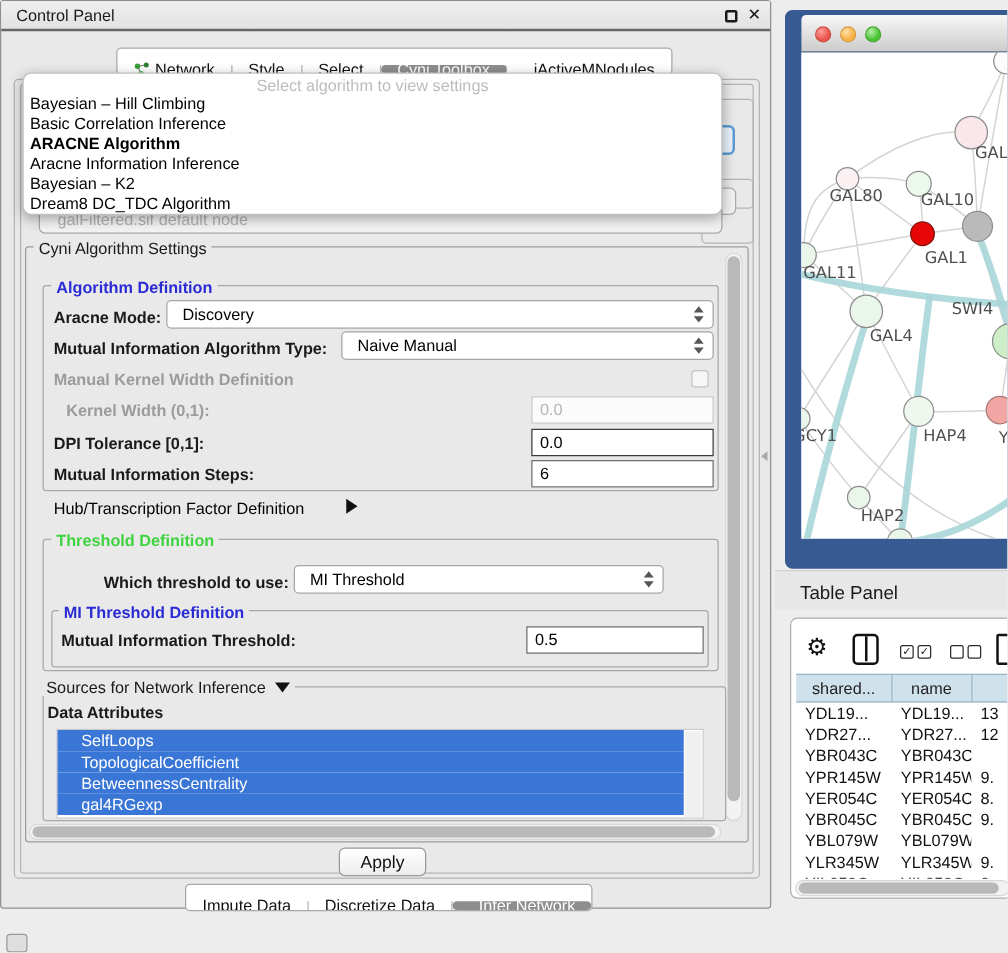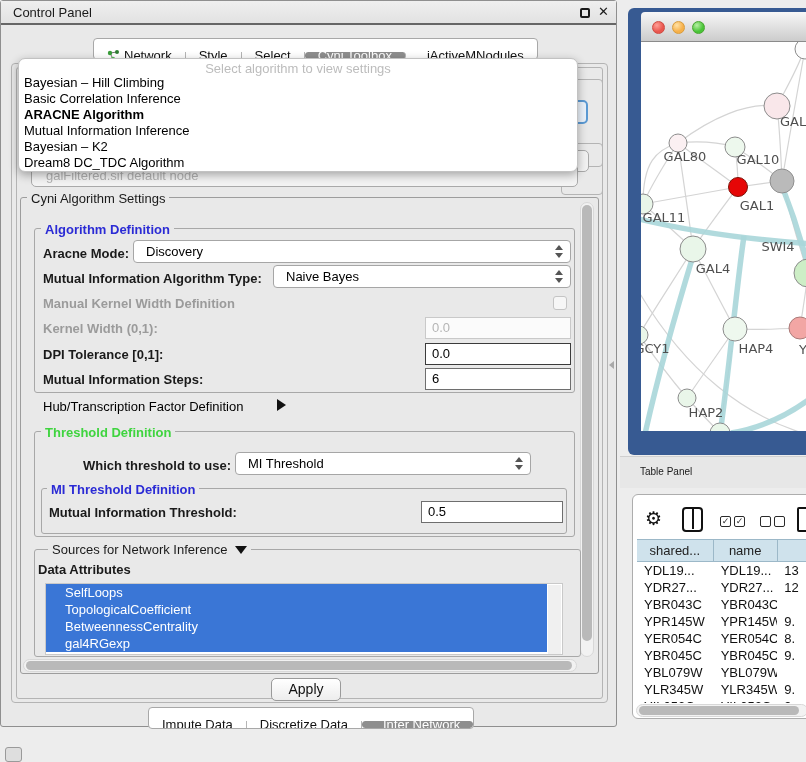--- a/index.html
+++ b/index.html
@@ -100,21 +100,21 @@
   #tl-red    { left:11px; background:radial-gradient(circle at 35% 30%,#ff9f96,#e9564e 60%); border:1px solid #ce4a41; }
   #tl-yellow { left:31px; background:radial-gradient(circle at 35% 30%,#ffe2a6,#f6b049 60%); border:1px solid #d89c3c; }
   #tl-green  { left:51px; background:radial-gradient(circle at 35% 30%,#b7efa5,#49c437 60%); border:1px solid #47a52f; }
   #net-canvas { left:13px; top:34px; width:177px; height:389px; background:#fff; overflow:hidden; }
   #net-canvas svg { display:block; }
   .net-label { font-family:"DejaVu Sans",sans-serif; font-size:13px; fill:#4f4f4f; }
 
   
   #table-panel-titlebar { left:620px; top:456px; width:186px; height:32px; background:#e7e7e7;
     border-top:1px solid #cfcfcf; }
-  #table-panel-title { left:20px; top:9px; font-size:10px; color:#1a1a1a; }
+  #table-panel-title { left:20px; top:9px; font-size:15px; color:#1a1a1a; }
   #table-panel-box { left:632px; top:494px; width:185px; height:225px; background:#fff;
     border:1px solid #adadad; border-radius:6px; }
   .tb-icon { position:absolute; }
   #gear-icon { left:12px; top:14px; font-size:19px; color:#111; line-height:19px; }
   #columns-icon { left:49px; top:12px; width:21px; height:25px; border:2.5px solid #111; border-radius:4px; }
   #columns-icon div { position:absolute; left:7.5px; top:0; width:2.5px; height:20px; background:#111; }
   .cb { position:absolute; top:21px; width:11px; height:11px; border:1.5px solid #2a2a2a; border-radius:2px;
     font-size:9px; line-height:9px; text-align:center; color:#2a2a2a; font-weight:bold; }
   #page-icon { left:164px; top:12px; width:20px; height:25px; border:2.5px solid #111; border-radius:2px; background:#fff; }
 
@@ -172,21 +172,21 @@
     <div id="frag-combo-focus" class="abs"></div>
     <div id="frag-combo-end" class="abs"></div>
     <div id="data-combo" class="abs">galFiltered.sif default node</div>
 
     <div id="algo-popup" class="abs">
       <div id="algo-popup-header">Select algorithm to view settings</div>
       <div id="algo-items">
           <div class="algo-item">Bayesian – Hill Climbing</div>
           <div class="algo-item">Basic Correlation Inference</div>
           <div class="algo-item bold">ARACNE Algorithm</div>
-          <div class="algo-item">Mutual Information Inference</div>
+          <div class="algo-item">Aracne Information Inference</div>
           <div class="algo-item">Bayesian – K2</div>
           <div class="algo-item">Dream8 DC_TDC Algorithm</div>
         </div>
     </div>
 
     <div class="abs groupbox" style="left:19px;top:196px;width:579px;height:477px;"></div>
     <span class="group-label" style="left:26px;top:190px;color:#1a1a1a;">Cyni Algorithm Settings</span>
 
     <div class="vtrack abs" style="left:579px;top:201px;height:455px;">
       <div class="vthumb" style="top:2px;height:436px;"></div>
@@ -199,31 +199,31 @@
     <div class="combo" style="left:132px;top:239px;width:438px;height:23px;">
       <span>Discovery</span>
       <span class="arrows">
           <div class="up"></div>
           <div class="dn"></div>
         </span>
     </div>
 
     <span class="field-label" style="left:42px;top:270px;">Mutual Information Algorithm Type:</span>
     <div class="combo" style="left:272px;top:264px;width:298px;height:23px;">
-      <span>Naive Bayes</span>
+      <span>Naive Manual</span>
       <span class="arrows">
           <div class="up"></div>
           <div class="dn"></div>
         </span>
     </div>
 
     <span class="field-label disabled" style="left:42px;top:295px;">Manual Kernel Width Definition</span>
     <div class="checkbox" style="left:552px;top:295px;"></div>
 
-    <span class="field-label disabled" style="left:42px;top:320px;text-align:right;">Kernel Width (0,1):</span>
+    <span class="field-label disabled" style="left:52px;top:320px;text-align:right;">Kernel Width (0,1):</span>
     <div class="textfield disabled" style="left:424px;top:316px;width:146px;height:22px;">0.0</div>
 
     <span class="field-label" style="left:42px;top:346px;">DPI Tolerance [0,1]:</span>
     <div class="textfield" style="left:424px;top:342px;width:146px;height:22px;border-color:#3b3b3b;">0.0</div>
 
     <span class="field-label" style="left:42px;top:371px;">Mutual Information Steps:</span>
     <div class="textfield" style="left:424px;top:367px;width:146px;height:22px;">6</div>
 
     <span class="plain-label" style="left:42px;top:398px;">Hub/Transcription Factor Definition</span>
     <span class="abs" style="left:276px;top:398px;width:0;height:0;border-top:6px solid transparent;border-bottom:6px solid transparent;border-left:9px solid #111;"></span>
@@ -240,21 +240,21 @@
         </span>
     </div>
 
     <div class="abs groupbox" style="left:40px;top:487px;width:526px;height:46px;border-color:#a8a8a8;"></div>
     <span class="group-label blue" style="left:46px;top:481px;">MI Threshold Definition</span>
 
     <span class="field-label" style="left:48px;top:504px;">Mutual Information Threshold:</span>
     <div class="textfield" style="left:420px;top:500px;width:142px;height:22px;">0.5</div>
 
     <div class="abs groupbox" style="left:33px;top:548px;width:547px;height:108px;border-color:#a8a8a8;"></div>
-    <span class="group-label" style="left:47px;top:541px;color:#1a1a1a;">
+    <span class="group-label" style="left:32px;top:541px;color:#1a1a1a;">
       <span>Sources for Network Inference</span>
       <span style="display:inline-block;width:0;height:0;border-left:6px solid transparent;border-right:6px solid transparent;border-top:8px solid #111;margin-left:4px;"></span>
     </span>
     <span class="field-label" style="left:37px;top:561px;">Data Attributes</span>
 
     <div id="attr-list" class="abs">
       <div id="attr-items">
           <div class="attr-item">SelfLoops</div>
           <div class="attr-item">TopologicalCoefficient</div>
           <div class="attr-item">BetweennessCentrality</div>

